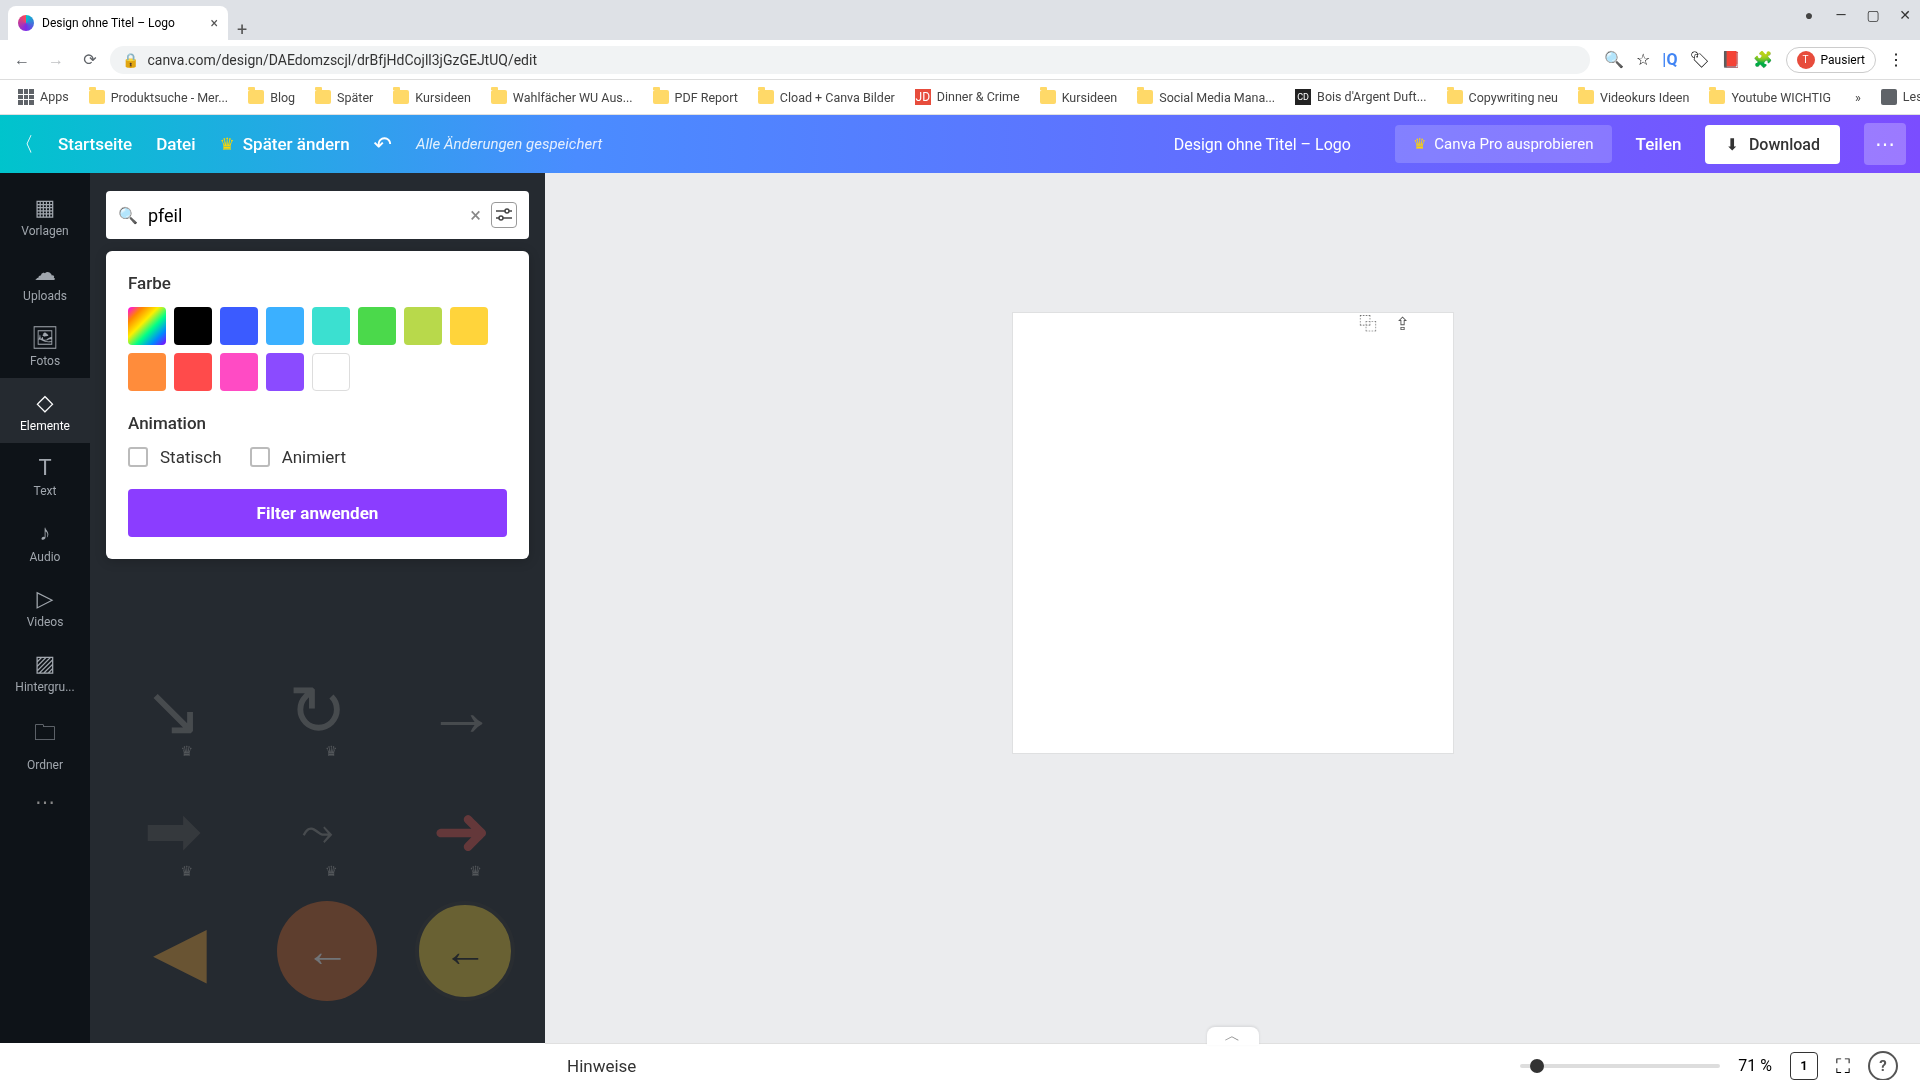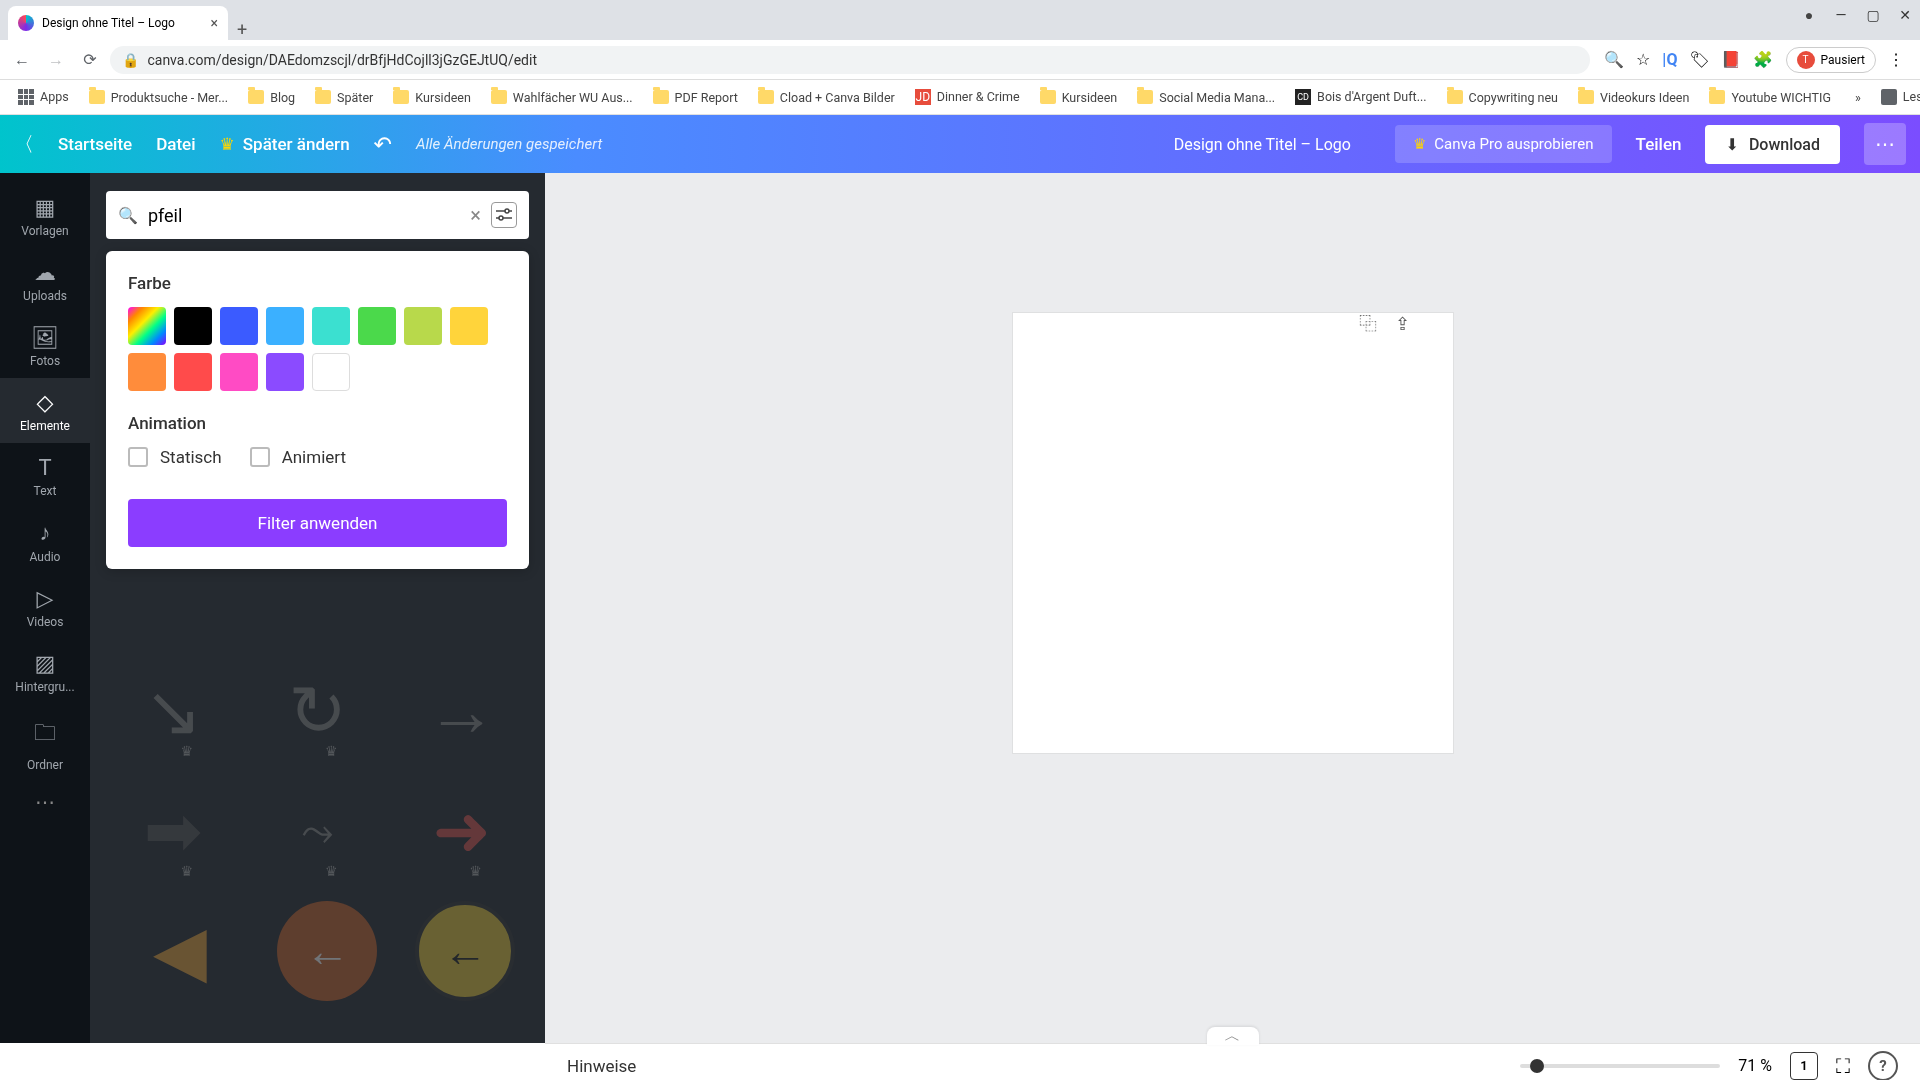--- a/index.html
+++ b/index.html
@@ -62,21 +62,21 @@
 
 .filter-popup { position:absolute; top:78px; left:16px; right:16px; background:#fff; border-radius:6px; padding:22px; z-index:10; box-shadow:0 2px 12px rgba(0,0,0,0.2); }
 .fp-label { font-size:17px; font-weight:500; color:#333; margin-bottom:14px; }
 .color-grid { display:flex; gap:8px; flex-wrap:wrap; margin-bottom:22px; }
 .swatch { width:38px; height:38px; border-radius:4px; }
 .swatch.multi { background: linear-gradient(135deg, #ff00ff, #ff8800, #ffee00, #00ff88, #0088ff, #8800ff); }
 .swatch.white-sw { border:1px solid #ddd; }
 .anim-row { display:flex; gap:28px; margin-bottom:22px; }
 .chk { display:flex; align-items:center; gap:12px; font-size:17px; color:#333; }
 .chk-box { width:20px; height:20px; border:2px solid #bbb; border-radius:3px; }
-.apply-btn { width:100%; height:48px; background:#8b3dff; color:#fff; border:none; border-radius:4px; font-size:17px; font-weight:400;margin-top:10px; }
+.apply-btn { width:100%; height:48px; background:#8b3dff; color:#fff; border:none; border-radius:4px; font-size:17px; font-weight:700; }
 
 .results-bg { position:absolute; top:78px; left:16px; right:16px; bottom:16px; opacity:0.35; }
 .arrow-row { display:flex; justify-content:space-around; margin-top:410px; gap:10px; }
 .arrow-shape { width:120px; height:100px; display:flex; align-items:center; justify-content:center; font-size:70px; color:#888; position:relative; }
 .crown-badge { position:absolute; bottom:2px; right:40px; color:#aaa; font-size:14px; }
 .circle-arrow { width:100px; height:100px; border-radius:50%; display:flex; align-items:center; justify-content:center; font-size:44px; }
 
 .collapse-tab { position:absolute; right:-13px; top:430px; width:14px; height:46px; background:#252a30; border-radius:0 4px 4px 0; display:flex; align-items:center; justify-content:center; color:#aaa; font-size:12px; }
 
 .canvas-area { flex:1; background:#ebecee; position:relative; display:flex; flex-direction:column; align-items:center; padding-top:140px; }

